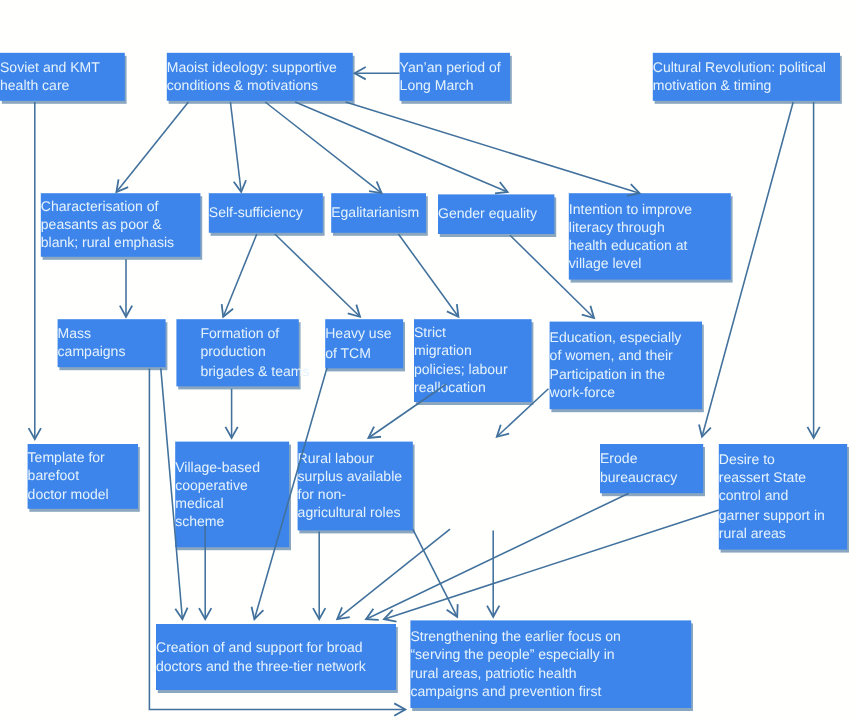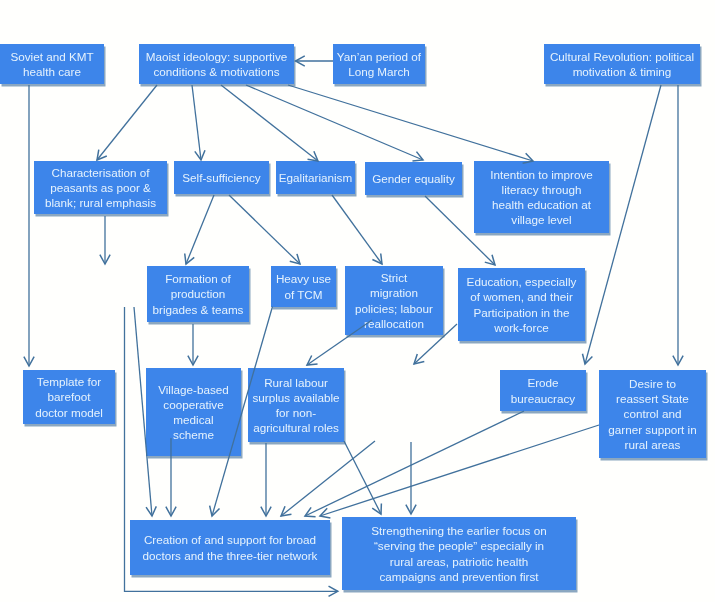--- a/index.html
+++ b/index.html
@@ -1,20 +1,20 @@
 <!DOCTYPE html>
 <html><head>
 <meta charset="utf-8">
 <title>Barefoot doctors flowchart</title>
 <style>
   html,body{margin:0;padding:0;background:#ffffff;}
   #canvas{position:relative;width:715px;height:602px;background:#fffffd;overflow:hidden;
           font-family:"Liberation Sans", sans-serif;}
   .node{position:absolute;box-sizing:border-box;background:#3d85ea;color:#e5f2fd;
-        display:flex;align-items:center;justify-content:center;text-align:center;
+        display:flex;align-items:center;justify-content:center;
         font-size:11.7px;line-height:15.2px;
         box-shadow:1.5px 2.5px 0 0 #8ba7c0;}
   .node .txt{width:100%;}
   .ln-t{white-space:nowrap;}
   #links{position:absolute;left:0;top:0;width:715px;height:602px;overflow:visible;}
   #links .ln{fill:none;stroke:#41719c;stroke-width:1.3;}
   #links .ah{fill:none;stroke:#41719c;stroke-width:1.5;stroke-linecap:butt;stroke-linejoin:miter;}
 </style>
 </head>
 <body>
@@ -67,21 +67,27 @@
     </div>
   </div>
   <div class="node" style="left:474px;top:161px;width:135px;height:72px;">
     <div class="txt">
       <div class="ln-t">Intention to improve</div>
       <div class="ln-t">literacy through</div>
       <div class="ln-t">health education at</div>
       <div class="ln-t">village level</div>
     </div>
   </div>
-  <div class="node" style="left:147px;top:266px;width:102px;height:56px;">
+  <div class="node" style="left:48px;top:266px;width:90px;height:40px;">
+    <div class="txt">
+      <div class="ln-t">Mass</div>
+      <div class="ln-t">campaigns</div>
+    </div>
+  </div>
+  <div class="node" style="left:147px;top:266px;width:102px;height:56px;padding-left:20px;">
     <div class="txt">
       <div class="ln-t">Formation of</div>
       <div class="ln-t">production</div>
       <div class="ln-t">brigades &amp; teams</div>
     </div>
   </div>
   <div class="node" style="left:271px;top:266px;width:65px;height:41px;">
     <div class="txt">
       <div class="ln-t">Heavy use</div>
       <div class="ln-t">of TCM</div>

